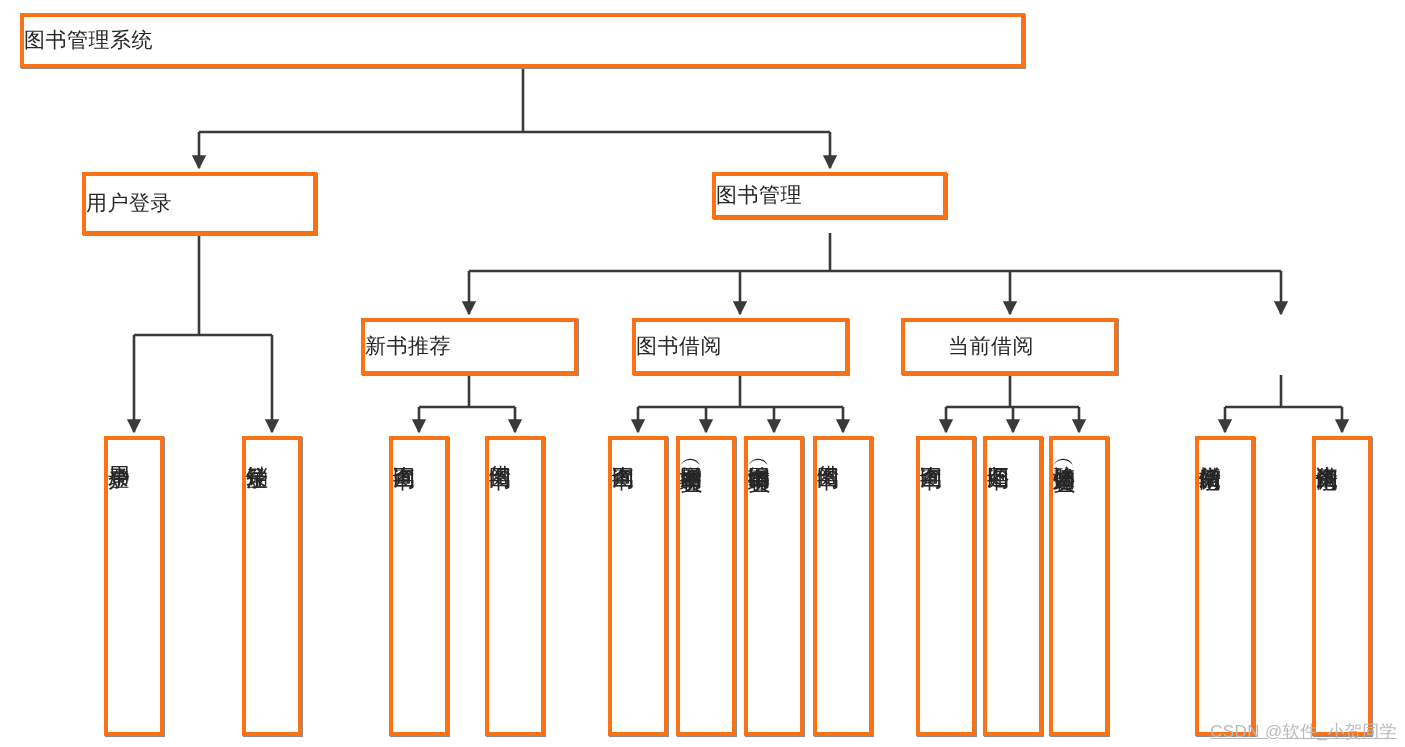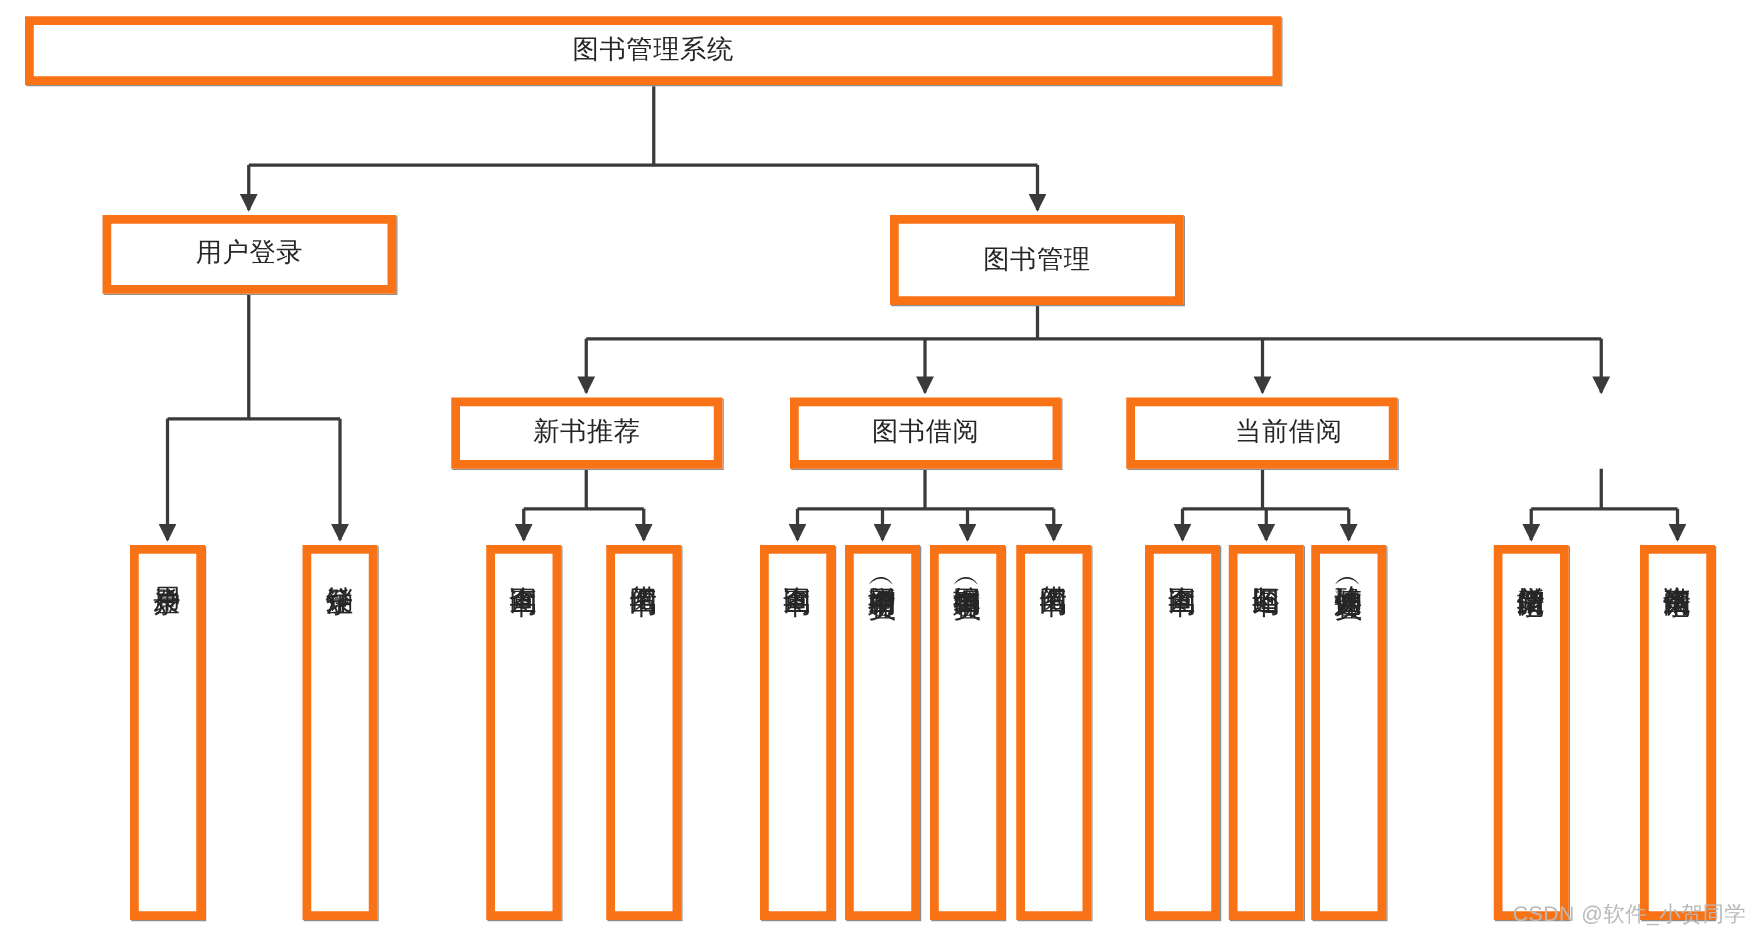--- a/index.html
+++ b/index.html
@@ -23,25 +23,24 @@
     left: 0;
     top: 0;
     width: 1405px;
     height: 747px;
     pointer-events: none;
   }
   .node {
     position: absolute;
     box-sizing: border-box;
     background: #ffffff;
-    border: 7px solid #f97316;
+    border: 4px solid #f97316;
     box-shadow: 1px 1px 0 0 #8e8e8e;
     display: flex;
     align-items: center;
-    justify-content: center;
     color: #262626;
   }
   .node-label {
     display: block;
     text-align: center;
     line-height: 1.16;
     color: #262626;
     white-space: pre;
   }
   .node.horiz .node-label {
@@ -65,20 +64,21 @@
   }
   #watermark {
     position: absolute;
     right: 8px;
     bottom: 4px;
     font-size: 17px;
     color: #b9b9b9;
     letter-spacing: 0.4px;
     user-select: none;
     white-space: nowrap;
+    text-decoration: underline;
   }
 </style>
 </head>
 <body>
 
 <div id="diagram-root">
 
   <svg id="edges-layer" viewBox="0 0 1405 747" width="1405" height="747" xmlns="http://www.w3.org/2000/svg">
     <defs>
       <marker id="arrow" viewBox="0 0 10 10" refX="9" refY="5" markerWidth="5.5" markerHeight="5.5" orient="auto-start-reverse">
@@ -129,21 +129,21 @@
     </g>
   </svg>
 
   <div class="node root horiz" style="left:20px; top:13px; width:1005px; height:55px;">
     <span class="node-label">图书管理系统</span>
   </div>
 
   <div class="node horiz" style="left:82px; top:172px; width:235px; height:63px;">
     <span class="node-label">用户登录</span>
   </div>
-  <div class="node horiz" style="left:712px; top:172px; width:235px; height:72px;">
+  <div class="node horiz" style="left:712px; top:172px; width:235px; height:47px;">
     <span class="node-label">图书管理</span>
   </div>
 
   <div class="node horiz" style="left:361px; top:318px; width:217px; height:57px;">
     <span class="node-label">新书推荐</span>
   </div>
   <div class="node horiz" style="left:632px; top:318px; width:217px; height:57px;">
     <span class="node-label">图书借阅</span>
   </div>
   <div class="node horiz" style="left:901px; top:318px; width:217px; height:57px;padding-left:43px;">

